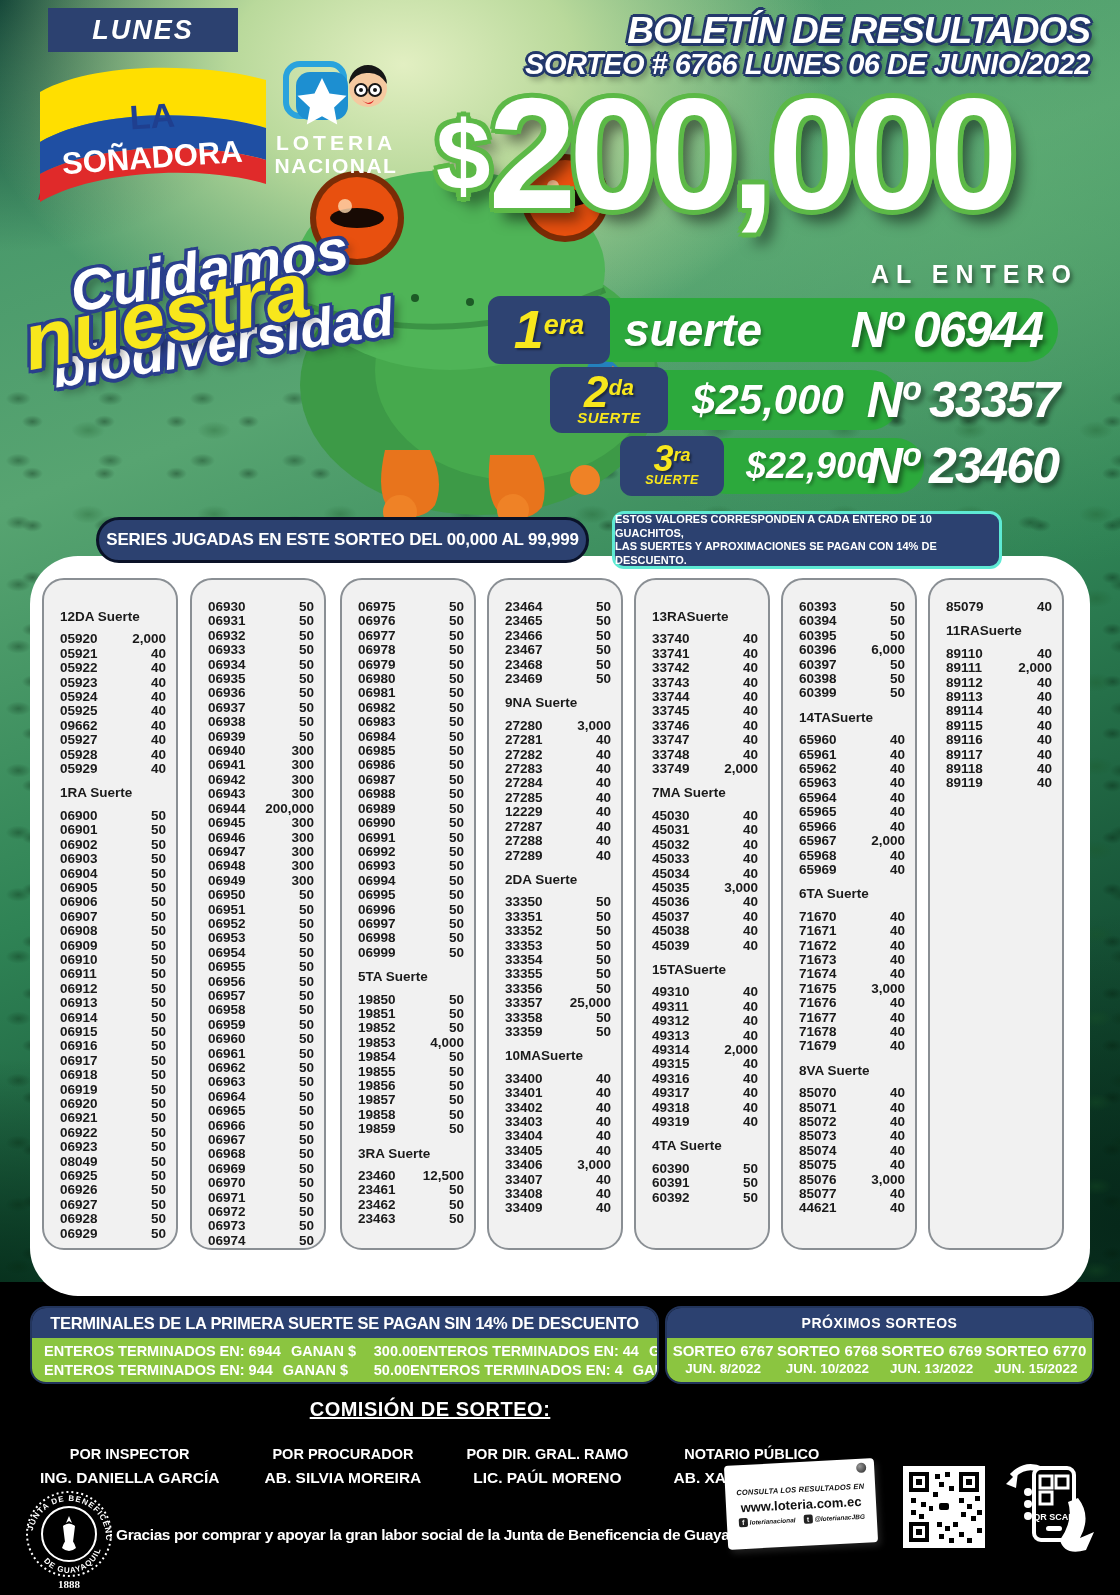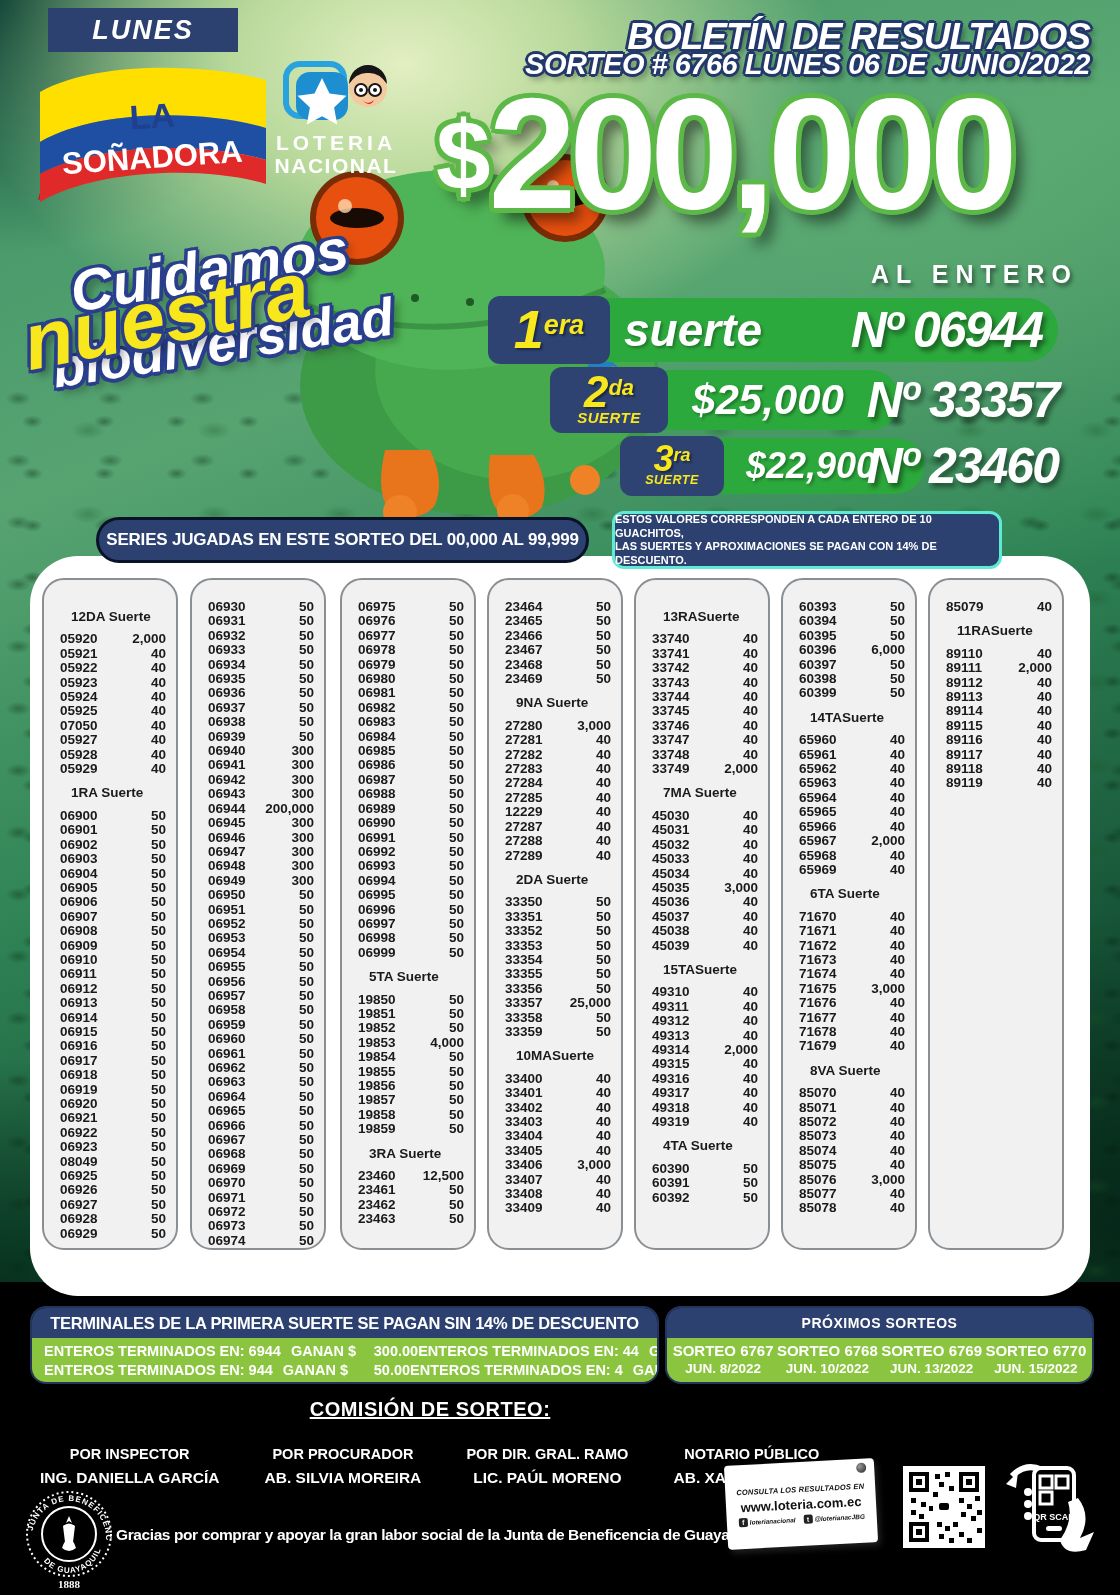--- a/index.html
+++ b/index.html
@@ -25,21 +25,21 @@
   
   .lunes{position:absolute;left:48px;top:8px;width:190px;height:44px;background:#2c4170;
     color:#fff;font-weight:900;font-style:italic;font-size:27px;letter-spacing:2px;
     display:flex;align-items:center;justify-content:center;z-index:5;}
   .flag{position:absolute;left:28px;top:50px;z-index:5;}
   .lnlogo{position:absolute;left:264px;top:58px;z-index:5;}
 
   .outline-navy{color:#fff;font-weight:900;font-style:italic;
     text-shadow:-2px -2px 0 #23386b,2px -2px 0 #23386b,-2px 2px 0 #23386b,2px 2px 0 #23386b,
       0 -3px 0 #23386b,0 3px 0 #23386b,-3px 0 0 #23386b,3px 0 0 #23386b,4px 5px 6px rgba(0,0,0,.45);}
-  .boletin{position:absolute;right:30px;top:16px;font-size:37px;letter-spacing:-1px;z-index:5;white-space:nowrap;}
+  .boletin{position:absolute;right:30px;top:10px;font-size:37px;letter-spacing:-1px;z-index:5;white-space:nowrap;}
   .sorteo-line{position:absolute;right:30px;top:48px;font-size:29px;letter-spacing:-0.5px;z-index:5;white-space:nowrap;}
 
   .prize{position:absolute;left:436px;top:74px;z-index:4;color:#fff;font-weight:900;
     font-size:158px;line-height:1;letter-spacing:-7px;white-space:nowrap;
     text-shadow:-4px -4px 0 #5cb947,4px -4px 0 #5cb947,-4px 4px 0 #5cb947,4px 4px 0 #5cb947,
       0 -5px 0 #5cb947,0 5px 0 #5cb947,-5px 0 0 #5cb947,5px 0 0 #5cb947,10px 12px 14px rgba(0,0,0,.5);}
   .prize .cur{font-size:.62em;vertical-align:18px;letter-spacing:-2px;}
   .al-entero{position:absolute;right:42px;top:260px;z-index:4;color:#fff;font-weight:700;
     font-size:25px;letter-spacing:7px;text-shadow:2px 3px 4px rgba(0,0,0,.5);white-space:nowrap;}
 
@@ -93,21 +93,21 @@
     border-radius:48px;z-index:5;}
   .rcol{position:absolute;top:22px;width:136px;height:672px;background:#f1f1f1;
     border:2px solid #8a8f94;border-radius:22px;box-sizing:border-box;padding:20px 10px 0 16px;
     color:#1a1a1a;}
   .rcol:nth-child(1){left:12px;}.rcol:nth-child(2){left:160px;}.rcol:nth-child(3){left:310px;}
   .rcol:nth-child(4){left:457px;}.rcol:nth-child(5){left:604px;}.rcol:nth-child(6){left:751px;}
   .rcol:nth-child(7){left:898px;}
   .rrow{display:flex;font-size:13.5px;font-weight:700;line-height:14.4px;white-space:nowrap;}
   .rnum{width:56px;}
   .rval{width:50px;text-align:right;}
-  .rhead{font-size:13.5px;font-weight:700;line-height:14.4px;margin:10px 0 8px 11px;white-space:nowrap;}
+  .rhead{font-size:13.5px;font-weight:700;line-height:14.4px;margin:10px 0 8px 0;white-space:nowrap;}
 
   
   .bpanel{position:absolute;border:2px solid #23355c;border-radius:16px;overflow:hidden;z-index:6;}
   .bhead{background:#2c4170;color:#fff;font-weight:700;display:flex;align-items:center;justify-content:center;}
   .terminales{left:30px;top:1306px;width:625px;height:74px;}
   .terminales .bhead{height:30px;font-size:16.5px;letter-spacing:-0.3px;white-space:nowrap;}
   .tbody{background:#8bc540;height:44px;padding:3px 12px;box-sizing:border-box;
     display:flex;flex-direction:column;justify-content:center;gap:1px;}
   .trow{display:flex;justify-content:space-between;color:#fff;font-weight:700;font-size:14.5px;line-height:18px;}
   .tcell{display:flex;white-space:nowrap;}
@@ -281,21 +281,21 @@
         </div>
         <div class="rrow">
           <span class="rnum">05924</span>
           <span class="rval">40</span>
         </div>
         <div class="rrow">
           <span class="rnum">05925</span>
           <span class="rval">40</span>
         </div>
         <div class="rrow">
-          <span class="rnum">07050</span>
+          <span class="rnum">09662</span>
           <span class="rval">40</span>
         </div>
         <div class="rrow">
           <span class="rnum">05927</span>
           <span class="rval">40</span>
         </div>
         <div class="rrow">
           <span class="rnum">05928</span>
           <span class="rval">40</span>
         </div>
@@ -1192,21 +1192,21 @@
         </div>
         <div class="rrow">
           <span class="rnum">85076</span>
           <span class="rval">3,000</span>
         </div>
         <div class="rrow">
           <span class="rnum">85077</span>
           <span class="rval">40</span>
         </div>
         <div class="rrow">
-          <span class="rnum">85078</span>
+          <span class="rnum">44621</span>
           <span class="rval">40</span>
         </div>
       </div>
       <div class="rcol">
         <div class="rrow">
           <span class="rnum">85079</span>
           <span class="rval">40</span>
         </div>
         <div class="rhead">11RASuerte</div>
         <div class="rrow">

